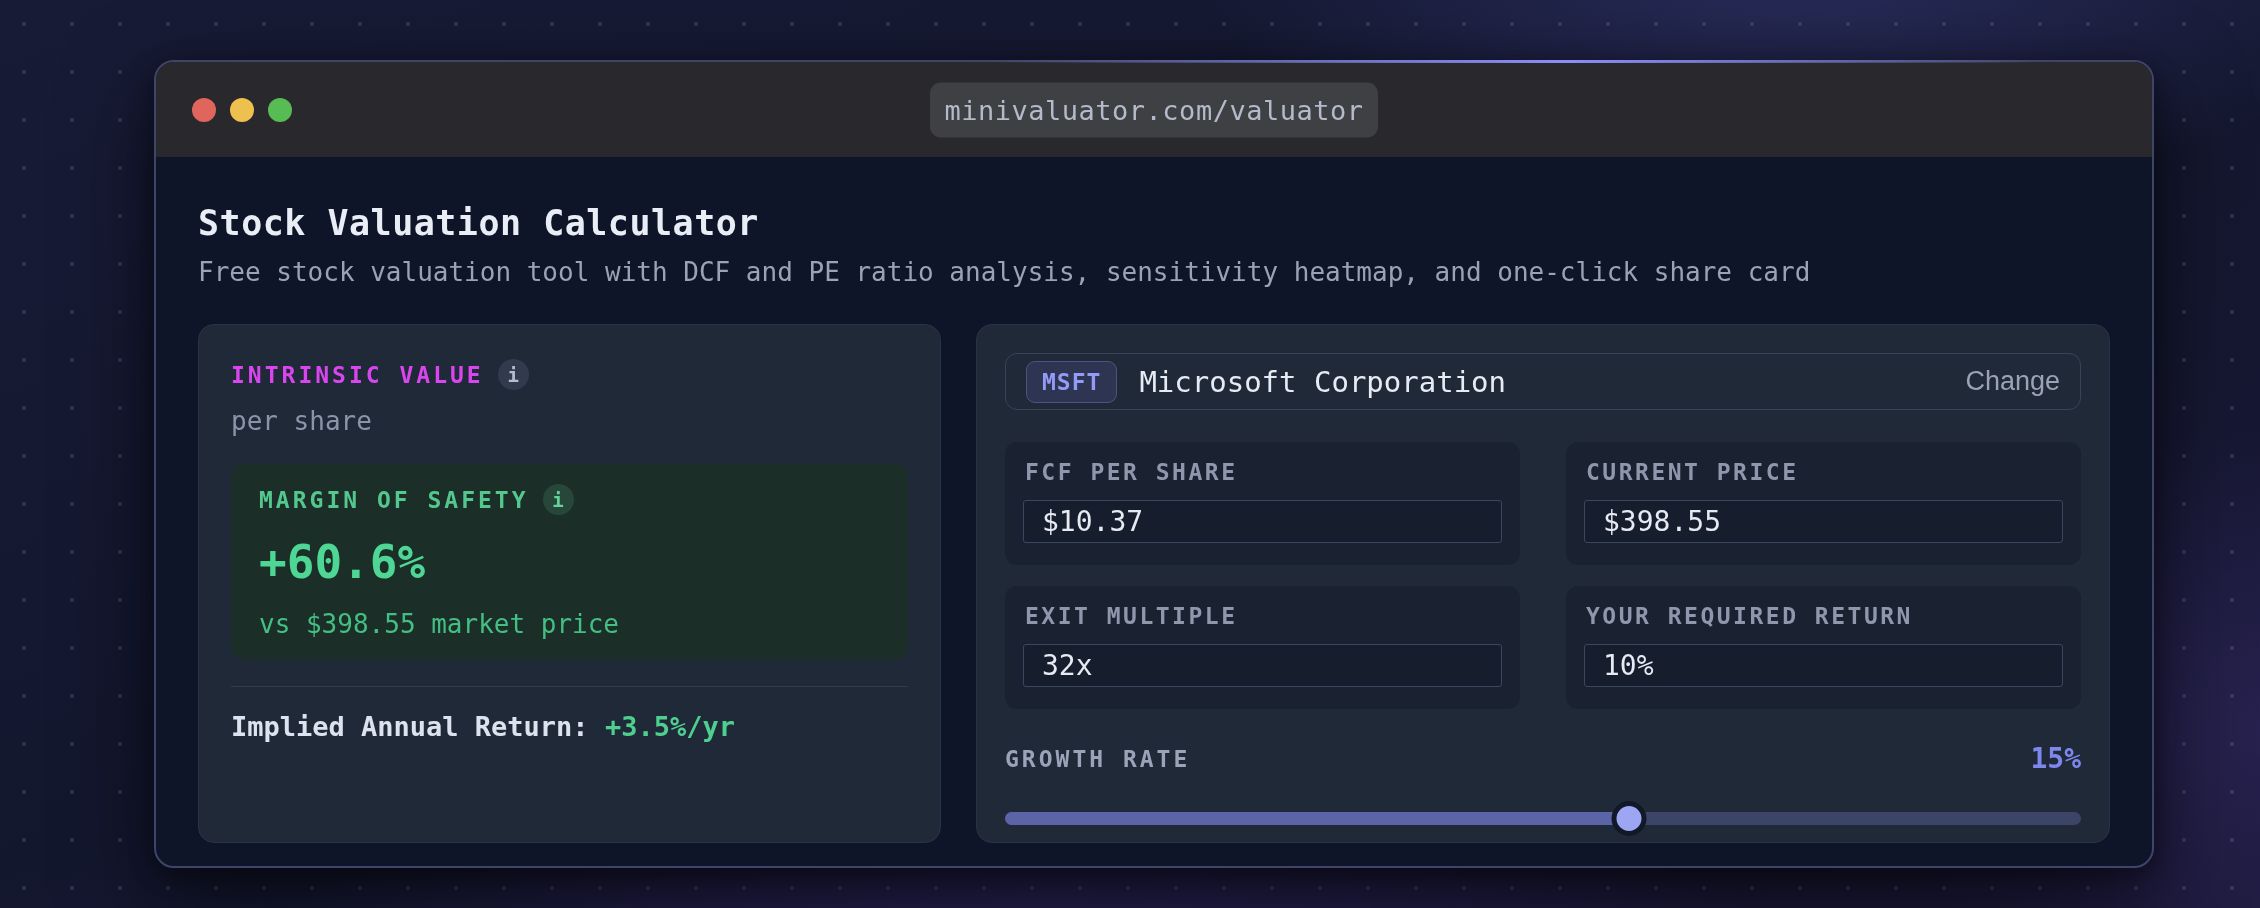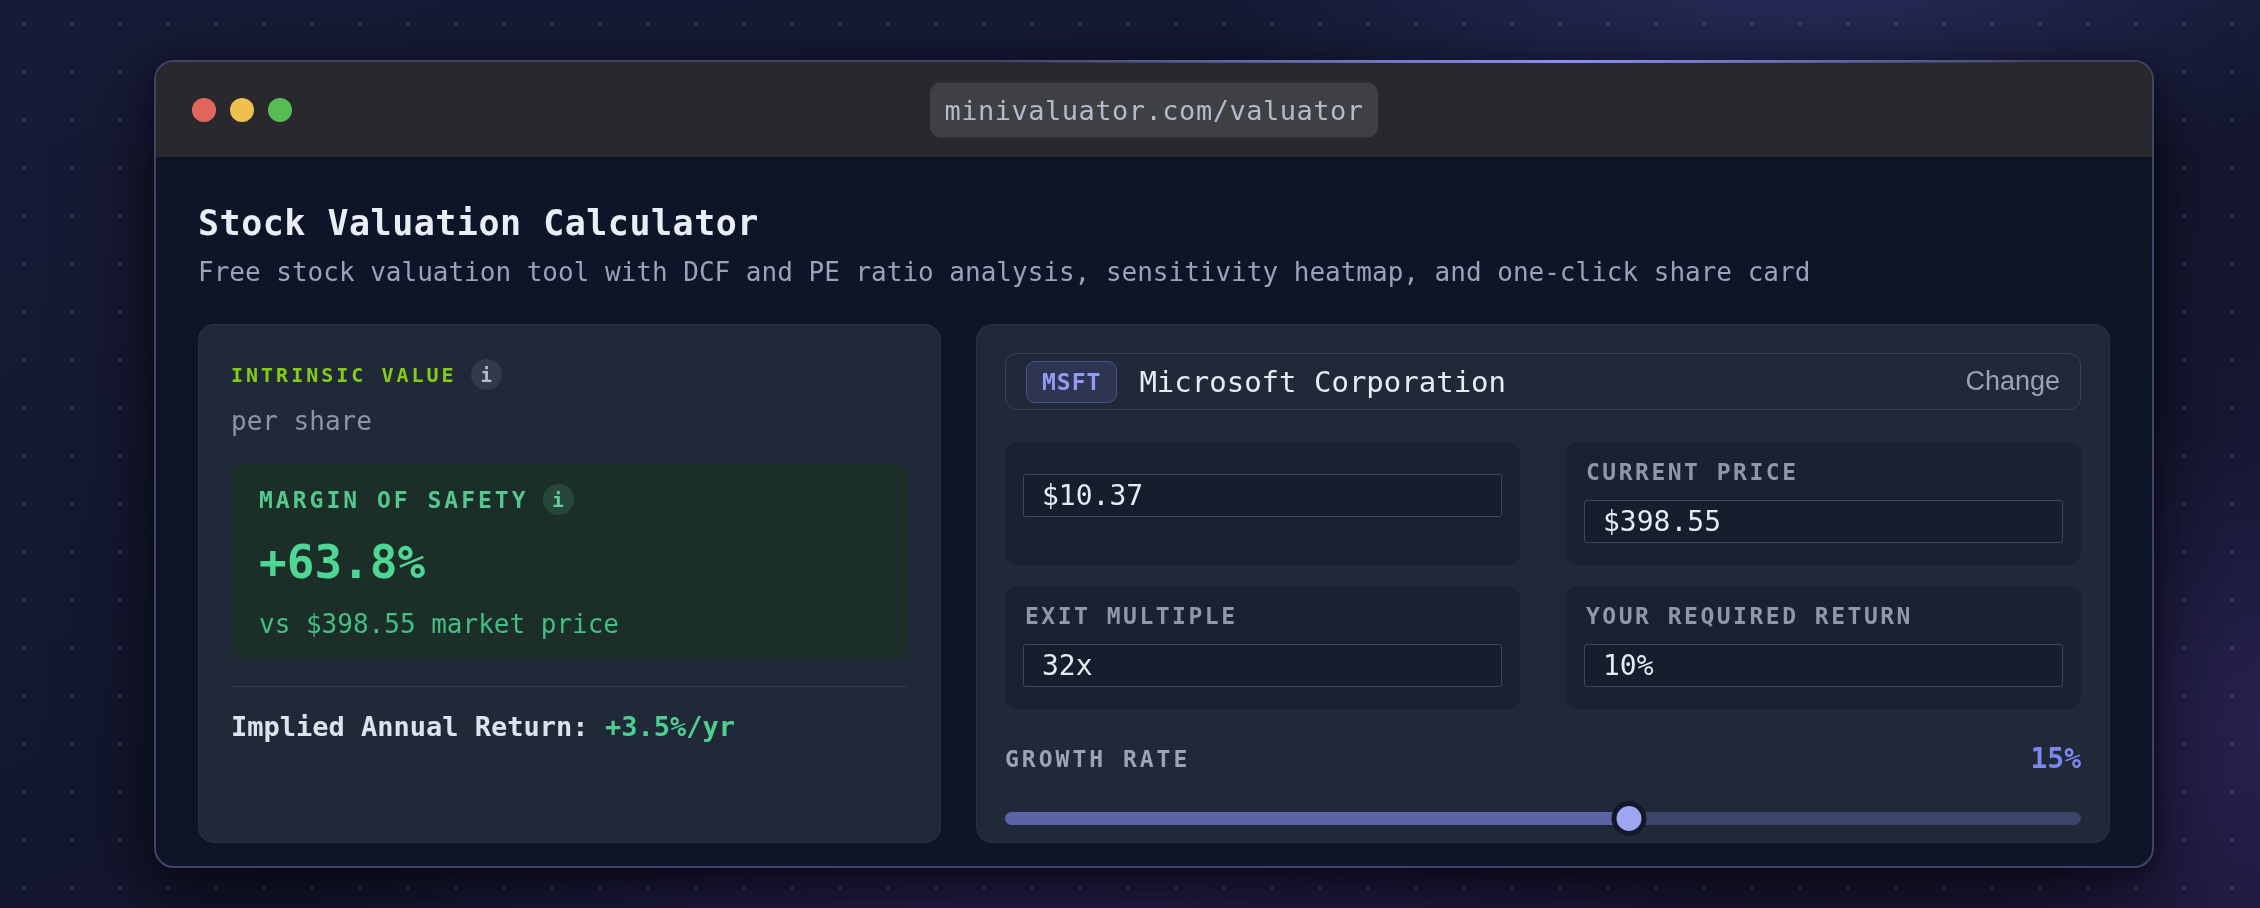--- a/index.html
+++ b/index.html
@@ -49,21 +49,21 @@
   .page-subtitle { color: #99a2b7; font-size: 26px; margin-top: 14px; }
 
   .cards { display: flex; gap: 35px; margin-top: 37px; }
   .card {
     background: #202938; border: 1px solid #2a3346; border-radius: 16px; height: 519px;
   }
 
   
   .card-left { width: 743px; padding: 34px 32px; }
   .kicker-row { display: flex; align-items: center; gap: 14px; }
-  .kicker { color: #84cc16; font-size: 20px; font-weight: bold; letter-spacing: 3px; text-align: center; }
+  .kicker { color: #d946ef; font-size: 23px; font-weight: bold; letter-spacing: 3px; text-align: center; }
   .info-badge {
     width: 31px; height: 31px; border-radius: 50%; background: #323b4e; color: #b6bece;
     font-size: 19px; font-weight: bold; display: inline-flex; align-items: center; justify-content: center;
   }
   .big-value { color: #eaeef6; font-size: 64px; font-weight: bold; margin-top: 26px; letter-spacing: 1px; }
   .unit { color: #8b94a9; font-size: 26px; margin-top: 16px; }
 
   .mos-box { margin-top: 28px; background: #1b2e28; border-radius: 12px; padding: 20px 28px; }
   .mos-kicker { color: #54c78e; font-size: 23px; font-weight: bold; letter-spacing: 3px; }
   .mos-box .info-badge { background: #27473a; color: #67d19d; }
@@ -143,40 +143,41 @@
           <span class="kicker">INTRINSIC VALUE</span>
           <span class="info-badge">i</span>
         </div>
         <div class="unit">per share</div>
 
         <div class="mos-box">
           <div class="kicker-row">
             <span class="mos-kicker">MARGIN OF SAFETY</span>
             <span class="info-badge">i</span>
           </div>
-          <div class="mos-value">+63.8%</div>
+          <div class="mos-value">+60.6%</div>
           <div class="mos-vs">vs $398.55 market price</div>
         </div>
 
         <div class="divider"></div>
         <div class="implied">
           <span>Implied Annual Return: </span><span class="green">+3.5%/yr</span>
         </div>
       </div>
 
       <div class="card card-right">
         <div class="ticker-row">
           <span class="ticker-badge">MSFT</span>
           <span class="company-name">Microsoft Corporation</span>
           <button class="change-btn">Change</button>
         </div>
 
 
         <div class="fields-grid">
           <div class="field-panel">
+            <div class="field-label">FCF PER SHARE</div>
             <input class="field-input" type="text" value="$10.37" style="">
           </div>
           <div class="field-panel">
             <div class="field-label">CURRENT PRICE</div>
             <input class="field-input" type="text" value="$398.55" style="">
           </div>
           <div class="field-panel">
             <div class="field-label">EXIT MULTIPLE</div>
             <input class="field-input" type="text" value="32x" style="">
           </div>

